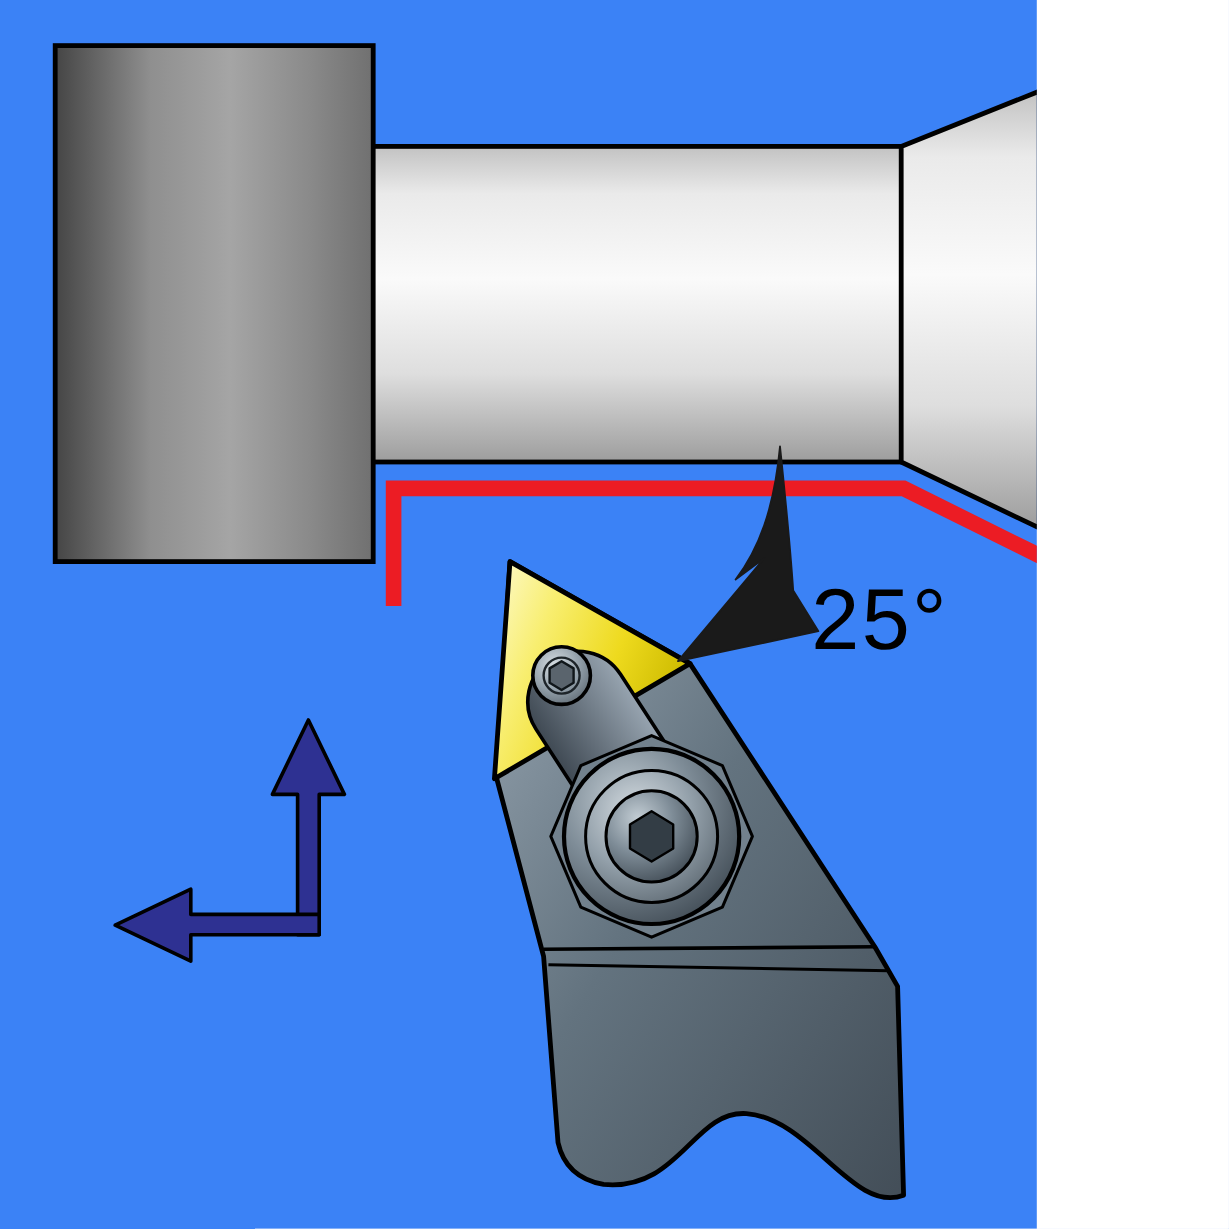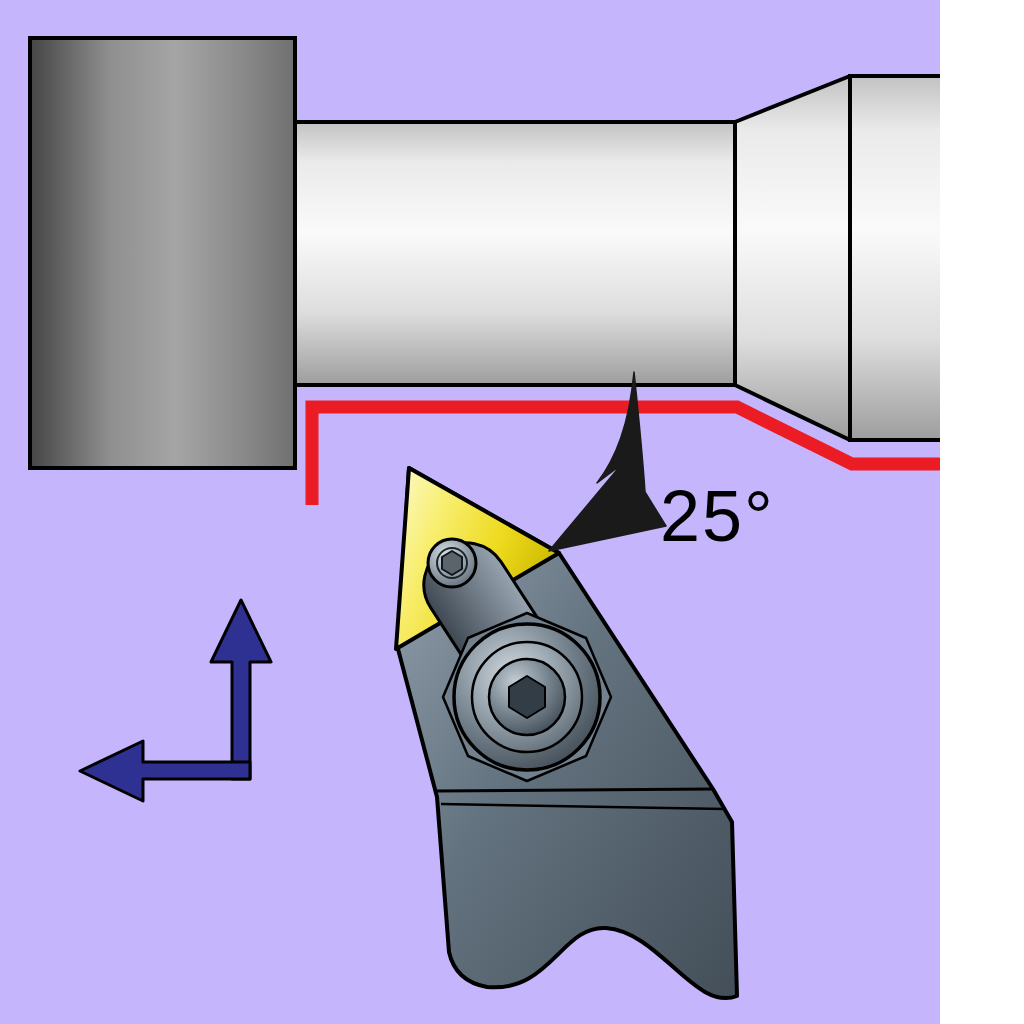--- a/index.html
+++ b/index.html
@@ -1,16 +1,16 @@
 <!DOCTYPE html>
 <html><head>
 <meta charset="utf-8">
 <style>
   html,body{margin:0;padding:0;background:#ffffff;}
-  .stage{position:relative;width:940px;height:1024px;overflow:hidden;background:#c4b5fd;}
+  .stage{position:relative;width:848px;height:1024px;overflow:hidden;background:#3b82f6;padding-left:16px;}
   svg{display:block;}
   .angle-label{
     font-family:"Liberation Sans", sans-serif;
     font-size:72px;
     font-weight:400;
     letter-spacing:2px;
     fill:#000000;
   }
 </style>
 </head>

